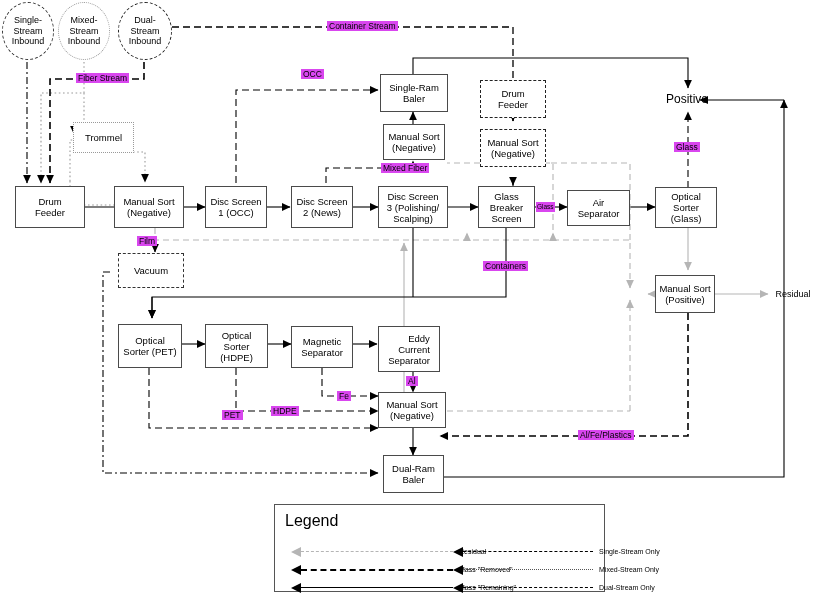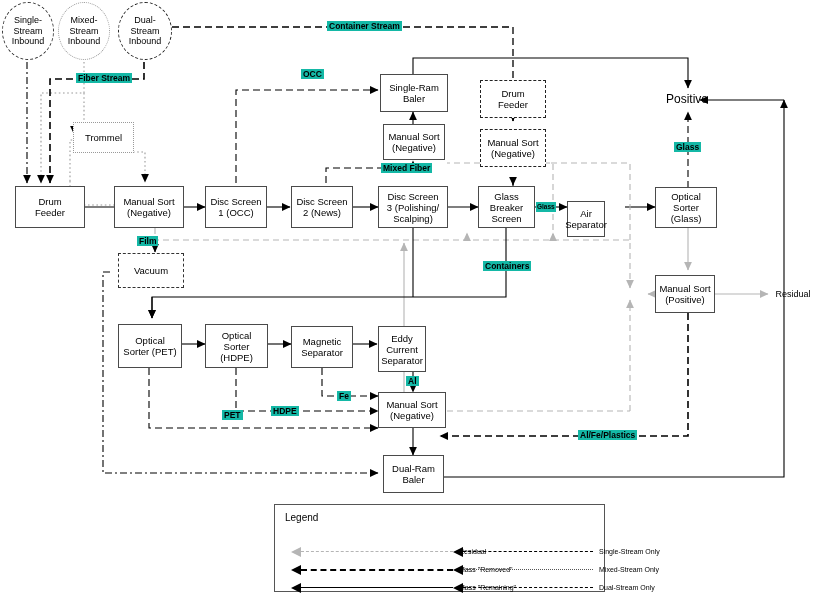--- a/index.html
+++ b/index.html
@@ -11,27 +11,27 @@
         justify-content:center;text-align:center;color:#000;background:#fff;
         font-size:9.5px;line-height:11px;z-index:5;}
   .node.box{border:1px solid #4a4a4a;}
   .node.box.dashed{border:1.6px dashed #222;}
   .node.circle{border-radius:50%;background:transparent;font-size:9px;line-height:10.5px;align-items:center;}
   .node.circle.dashdot{border:1.4px dashed #333;}
   .node.circle.dotted{border:1.6px dotted #999;}
   .node.circle.dash{border:1.5px dashed #222;}
   .node.bare{border:none;background:transparent;font-size:12px;}
 
-  .edge-label{position:absolute;background:#14b8a6;color:#000;font-size:8.5px;
-              line-height:10px;padding:0 2px;text-align:left;z-index:6;white-space:nowrap;font-weight:bold;}
+  .edge-label{position:absolute;background:#d946ef;color:#000;font-size:8.5px;
+              line-height:10px;padding:0 2px;text-align:left;z-index:6;white-space:nowrap;}
   .edge-label.tiny{font-size:6.5px;padding:0 1px;}
 
   #legend{position:absolute;left:274px;top:504px;width:329px;height:86px;
           border:1px solid #555;background:#fff;z-index:7;}
-  #legend .ltitle{position:absolute;left:10px;top:7px;font-size:10px;color:#000;}
+  #legend .ltitle{position:absolute;left:10px;top:7px;font-size:16px;color:#000;}
   .lrow{position:absolute;height:14px;}
   .lrow .lline{position:absolute;left:18px;top:6px;width:152px;height:0;}
   .lrow .ltext{position:absolute;left:176px;top:0px;font-size:7px;line-height:14px;
                color:#000;white-space:nowrap;}
   .lrow .larrow{position:absolute;left:8px;top:2px;width:0;height:0;
                 border-top:5px solid transparent;border-bottom:5px solid transparent;
                 border-right:10px solid #000;}
   .lrow .larrow.grey{border-right-color:#b5b5b5;}
 </style>
 </head>
@@ -205,21 +205,21 @@
     <span style="white-space:pre-line;">Manual Sort
 (Negative)</span>
   </div>
 
   <div class="node box" style="left:478px;top:186px;width:57px;height:42px;">
     <span style="white-space:pre-line;">Glass
 Breaker
 Screen</span>
   </div>
 
-  <div class="node box" style="left:567px;top:201px;width:38px;height:36px;">
+  <div class="node box" style="left:567px;top:190px;width:63px;height:36px;">
     <span style="white-space:pre-line;">Air
 Separator</span>
   </div>
 
   <div class="node box" style="left:655px;top:187px;width:62px;height:41px;">
     <span style="white-space:pre-line;">Optical
 Sorter
 (Glass)</span>
   </div>
 
@@ -249,21 +249,21 @@
     <span style="white-space:pre-line;">Optical
 Sorter
 (HDPE)</span>
   </div>
 
   <div class="node box" style="left:291px;top:326px;width:62px;height:42px;">
     <span style="white-space:pre-line;">Magnetic
 Separator</span>
   </div>
 
-  <div class="node box" style="left:378px;top:326px;width:48px;height:46px;">
+  <div class="node box" style="left:378px;top:326px;width:62px;height:46px;text-align:right;">
     <span style="white-space:pre-line;">Eddy
 Current
 Separator</span>
   </div>
 
   <div class="node box" style="left:378px;top:392px;width:68px;height:36px;">
     <span style="white-space:pre-line;">Manual Sort
 (Negative)</span>
   </div>
 

